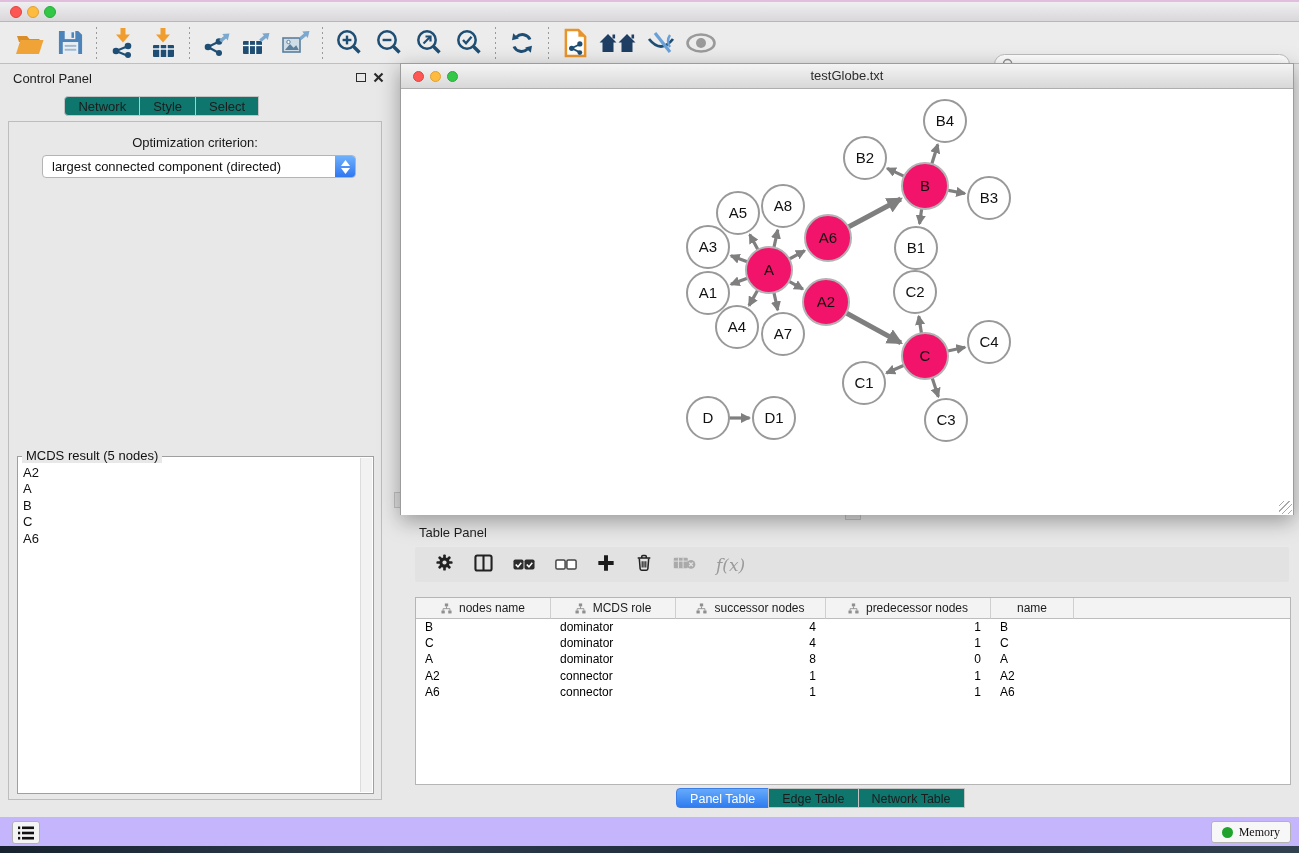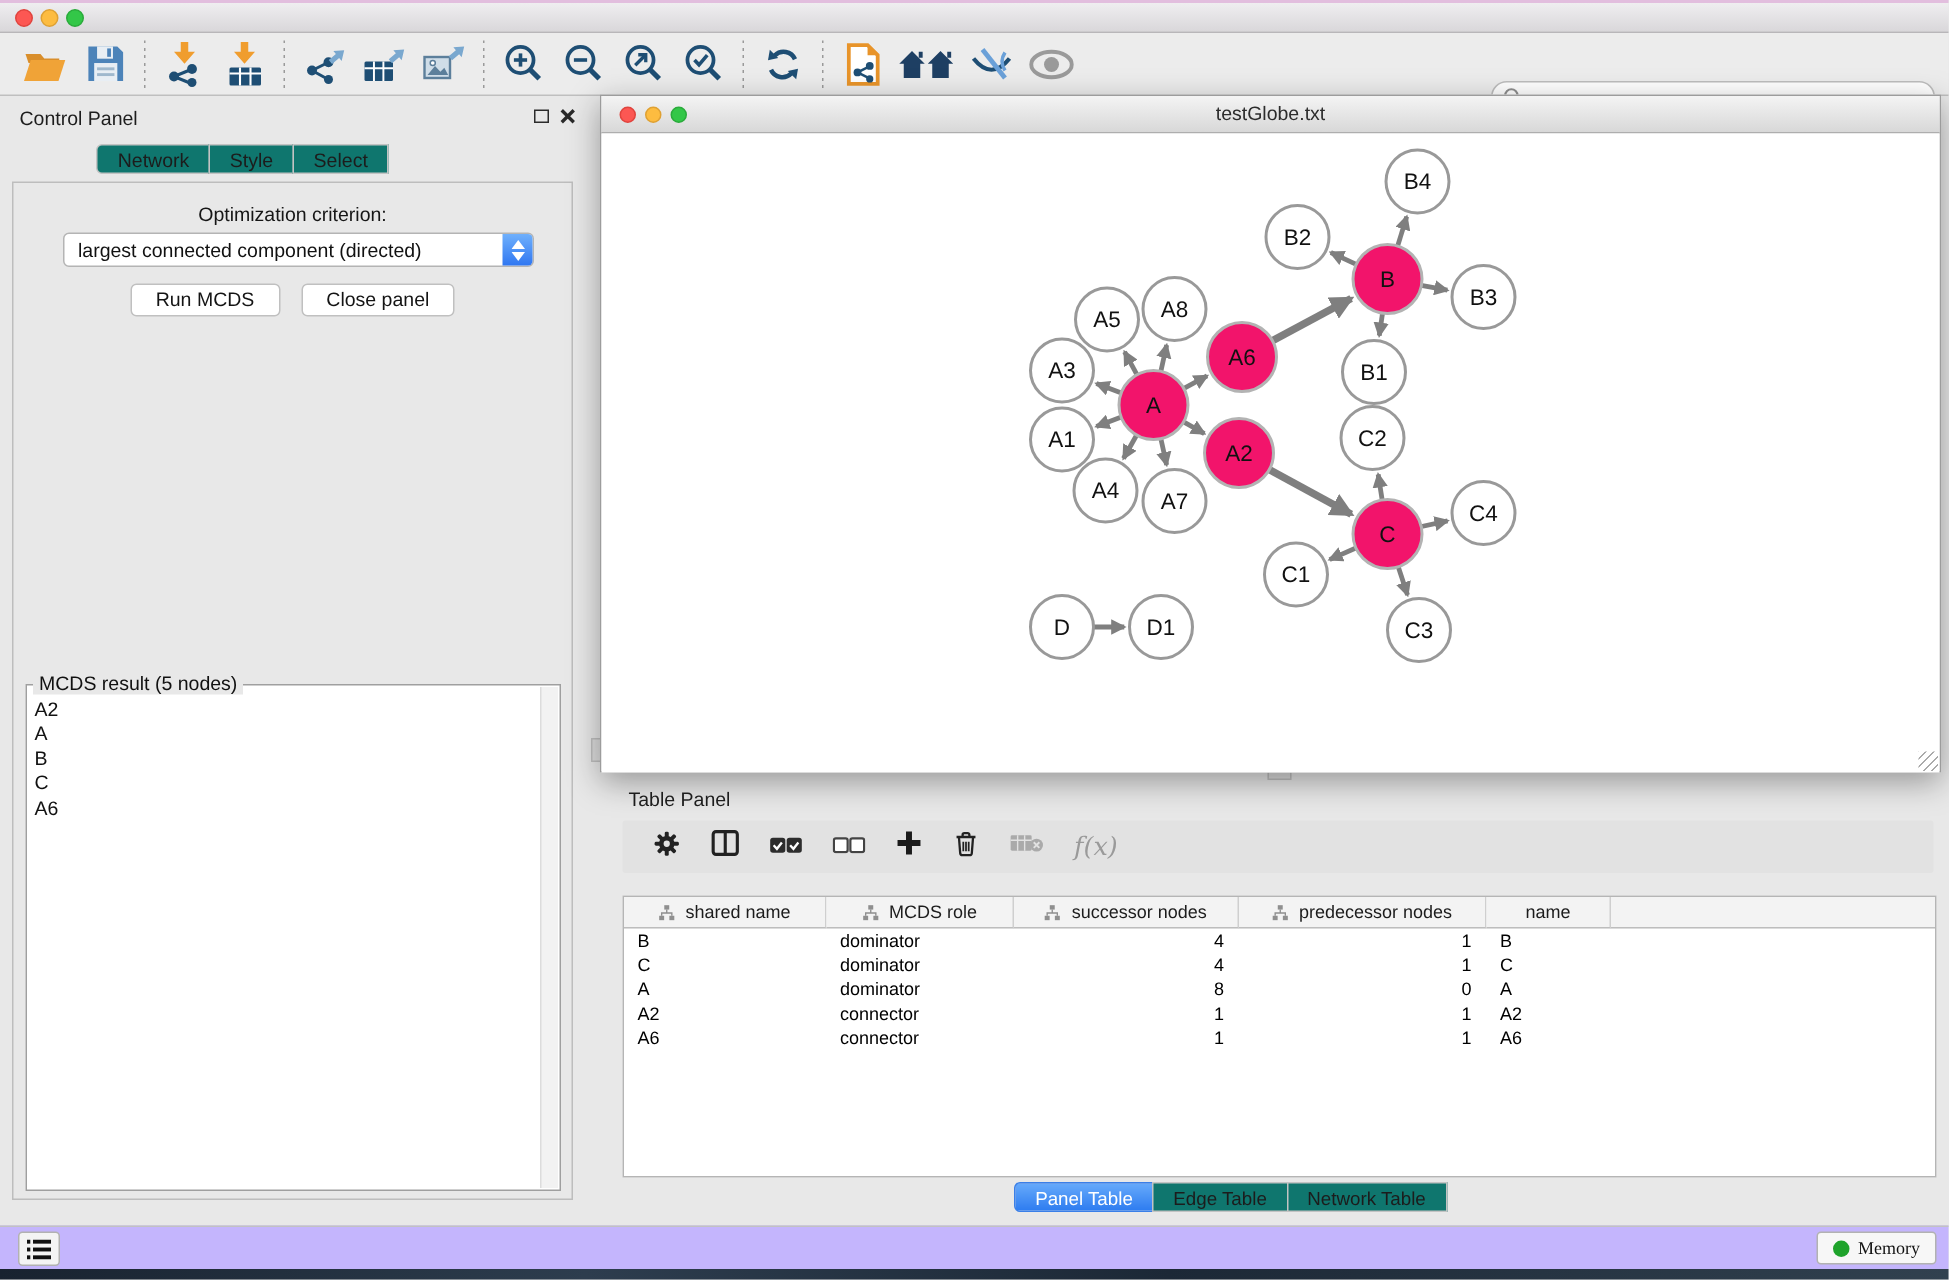--- a/index.html
+++ b/index.html
@@ -313,24 +313,20 @@
     <div class="dropdown">
       <div class="val">largest connected component (directed)</div>
       <div class="dd-step">
         <svg width="9" height="6" viewBox="0 0 9 6">
             <polygon points="4.5,0 9,6 0,6" fill="#fff"></polygon>
           </svg>
         <svg width="9" height="6" viewBox="0 0 9 6">
             <polygon points="0,0 9,0 4.5,6" fill="#fff"></polygon>
           </svg>
       </div>
-    </div>
-    <div class="btn-row">
-      <button class="pbtn">Run MCDS</button>
-      <button class="pbtn">Close panel</button>
     </div>
     <div class="fieldset">
       <div class="legend">MCDS result (5 nodes)</div>
       <div class="mcds-list">
           <div>A2</div>
           <div>A</div>
           <div>B</div>
           <div>C</div>
           <div>A6</div>
         </div>
@@ -538,21 +534,21 @@
 
   <div class="dtable">
     <div class="thead">
         <div class="th" style="width: 135px;">
           <svg width="11" height="11" viewBox="0 0 12 12">
             <rect x="4.2" y="0.5" width="3.6" height="3.2" fill="#8f8f8f"></rect>
             <rect x="0.5" y="8.2" width="3.6" height="3.2" fill="#8f8f8f"></rect>
             <rect x="7.9" y="8.2" width="3.6" height="3.2" fill="#8f8f8f"></rect>
             <path d="M6 3.7 V6.2 M2.3 8.2 V6.2 h7.4 v2" stroke="#8f8f8f" fill="none"></path>
           </svg>
-          <span>shared name</span>
+          <span>nodes name</span>
         </div>
         <div class="th" style="width: 125px;">
           <svg width="11" height="11" viewBox="0 0 12 12">
             <rect x="4.2" y="0.5" width="3.6" height="3.2" fill="#8f8f8f"></rect>
             <rect x="0.5" y="8.2" width="3.6" height="3.2" fill="#8f8f8f"></rect>
             <rect x="7.9" y="8.2" width="3.6" height="3.2" fill="#8f8f8f"></rect>
             <path d="M6 3.7 V6.2 M2.3 8.2 V6.2 h7.4 v2" stroke="#8f8f8f" fill="none"></path>
           </svg>
           <span>MCDS role</span>
         </div>

